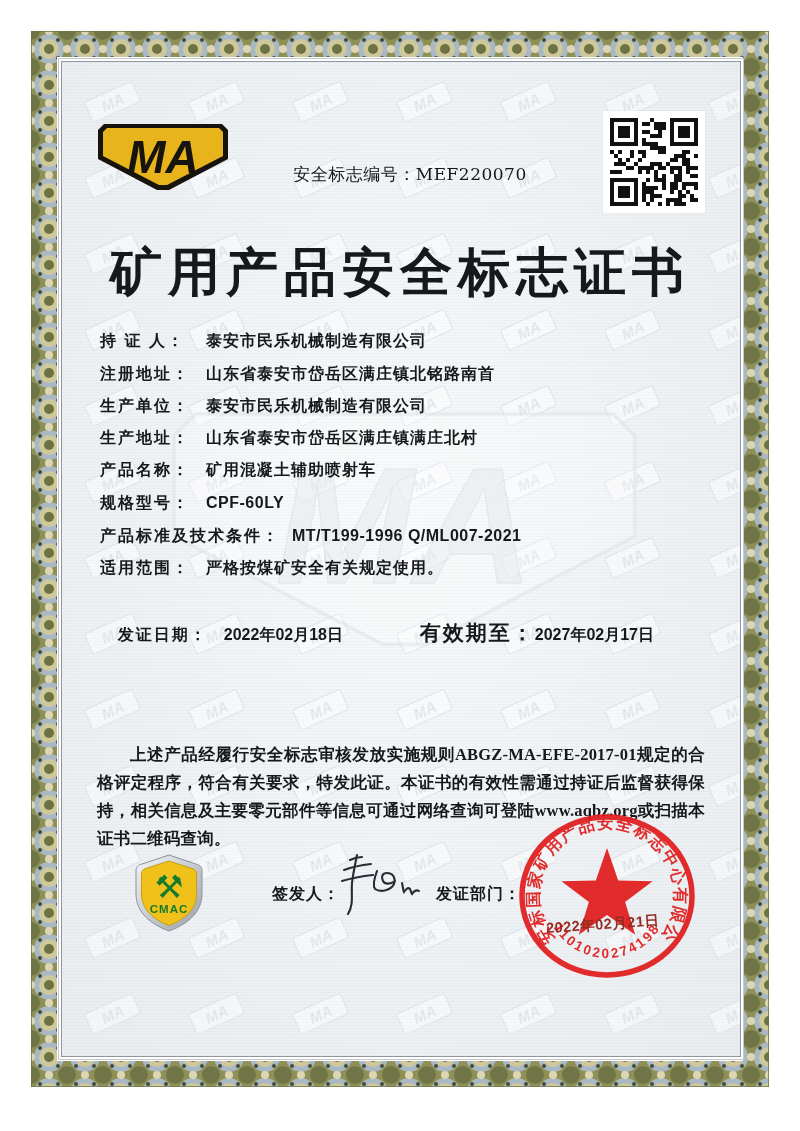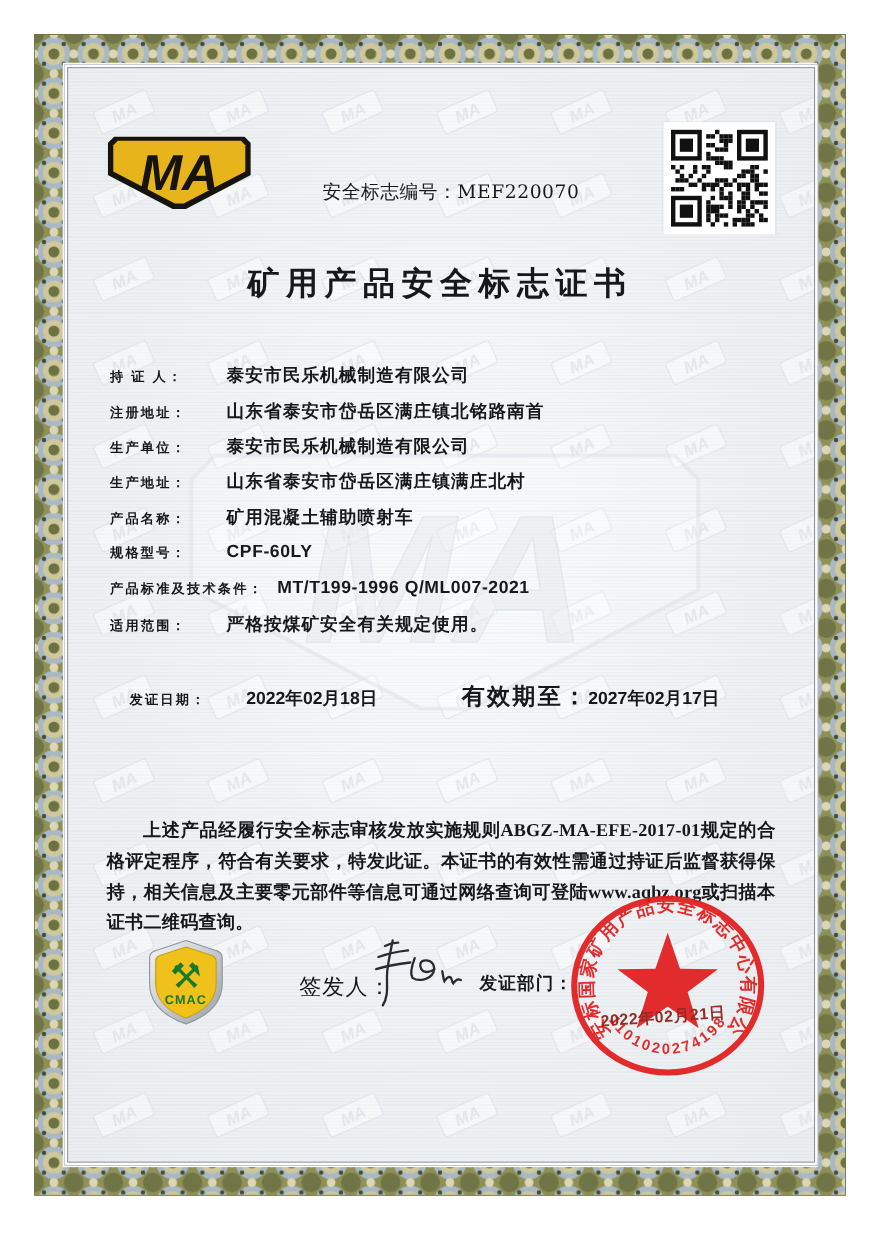--- a/index.html
+++ b/index.html
@@ -13,37 +13,37 @@
   .content::before{content:"";position:absolute;inset:0;pointer-events:none;
            background:repeating-linear-gradient(180deg, rgba(120,135,150,0.05) 0 1px, rgba(255,255,255,0) 1px 3px);}
   .wm-svg{position:absolute;left:0;top:0;pointer-events:none;}
   .abs{position:absolute;}
   .ma-logo{left:98px;top:124px;}
   .mark-no{left:240px;top:163px;width:340px;text-align:center;
            font-family:"DejaVu Serif",serif;font-size:17px;letter-spacing:.5px;}
   .qr-box{left:603px;top:111px;width:102px;height:102px;background:#ffffff;box-shadow:0 0 1px rgba(0,0,0,.15);}
   .qr-box svg{position:absolute;left:6px;top:6px;}
   .title{left:0;top:238px;width:800px;text-align:center;
-         font-family:"DejaVu Serif",serif;font-weight:bold;font-size:29px;letter-spacing:6px;}
+         font-family:"DejaVu Serif",serif;font-weight:bold;font-size:52px;letter-spacing:6px;}
   .fields{left:100px;top:331px;width:600px;height:260px;}
   .row{position:absolute;left:0;white-space:pre;}
-  .flabel{display:inline-block;min-width:94px;font-weight:bold;font-size:12px;letter-spacing:2px;}
+  .flabel{display:inline-block;min-width:94px;font-weight:bold;font-size:16px;letter-spacing:2px;}
   .flabel.wide{min-width:0;}
   .fvalue{margin-left:12px;font-size:16px;letter-spacing:1px;}
   .kai{font-family:"DejaVu Serif",serif;font-weight:600;}
   .mono{font-family:"Liberation Sans",sans-serif;font-weight:600;letter-spacing:.5px;}
   .daterow{left:100px;top:601px;white-space:pre;}
   .dval{display:inline-block;width:196px;margin-left:12px;font-weight:600;font-size:16px;}
   .dlabel2{display:inline-block;min-width:92px;font-weight:bold;font-size:21px;letter-spacing:2px;}
   .dval2{font-weight:600;font-size:16px;}
   .remarkrow{left:100px;top:646px;white-space:pre;}
   .statement{left:97px;top:741px;width:608px;font-family:Liberation Serif, serif;font-weight:600;
              font-size:16.5px;line-height:28px;text-align:justify;text-indent:2em;letter-spacing:.2px;}
   .cmac{left:134px;top:854px;}
-  .signer-label{left:272px;top:884px;font-weight:normal;font-size:20px;letter-spacing:1px;}
+  .signer-label{left:272px;top:884px;font-weight:bold;font-size:16px;letter-spacing:1px;}
   .signature{left:338px;top:848px;}
   .dept-label{left:436px;top:884px;font-weight:bold;font-size:16px;letter-spacing:1px;}
   .seal{left:515px;top:810px;}
 </style>
 </head>
 <body>
 
 <div class="page">
 
   <svg class="band-svg" width="738" height="1056">

